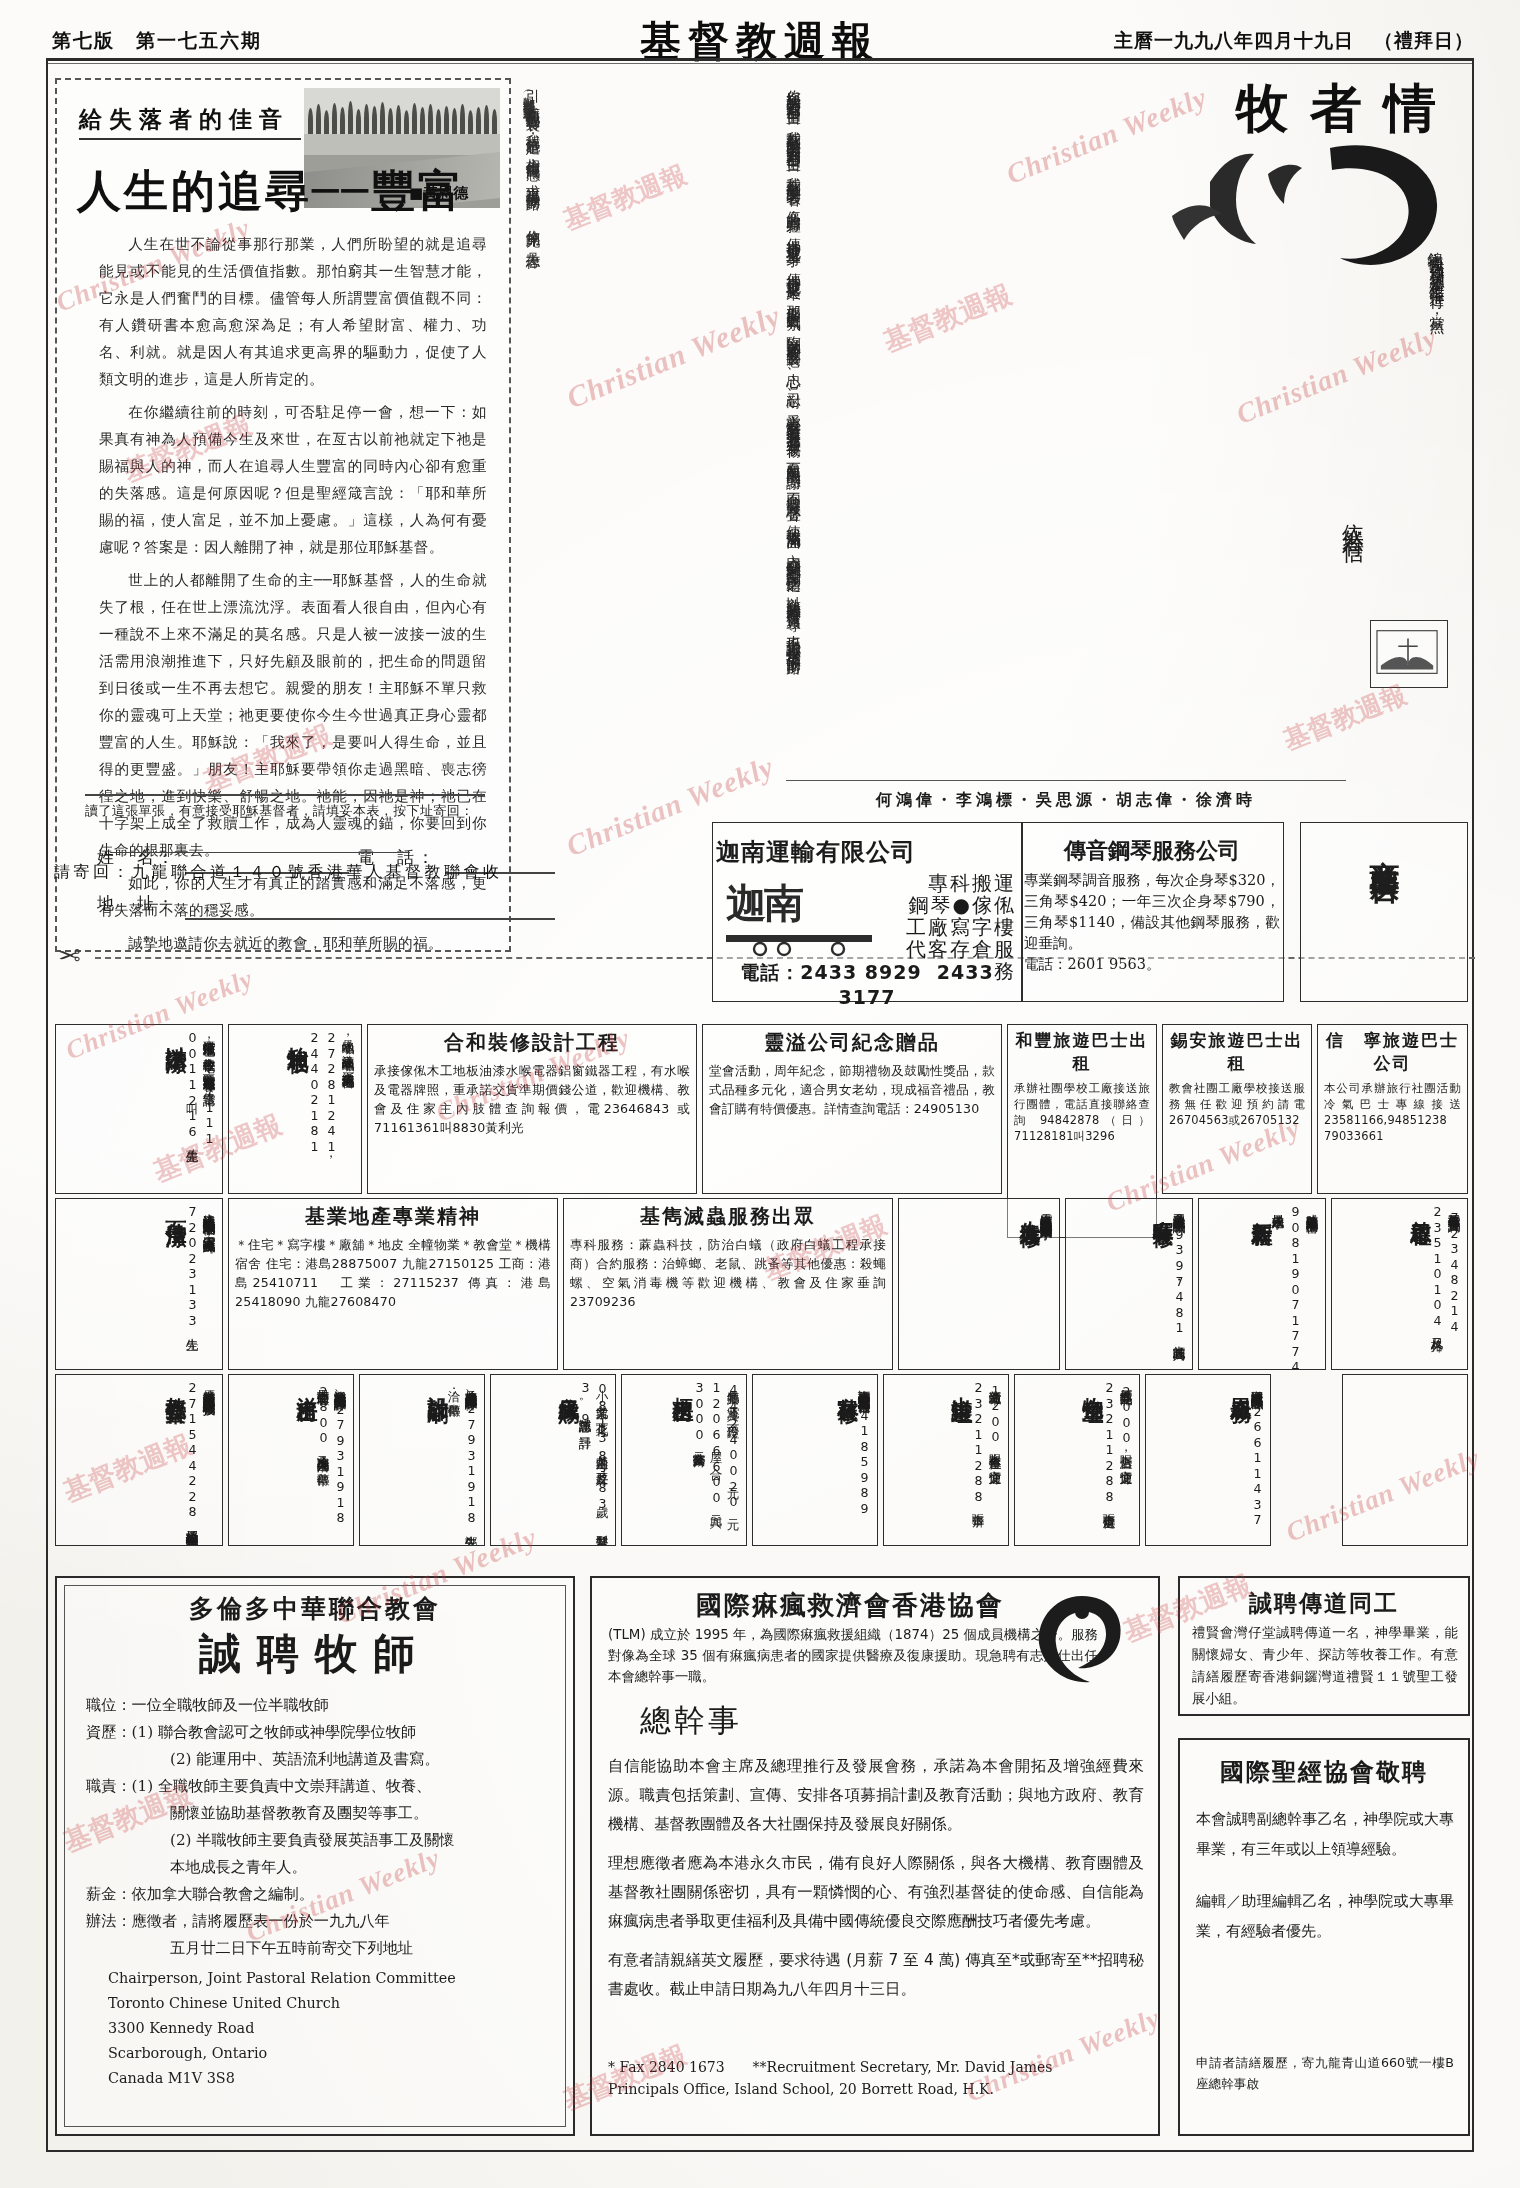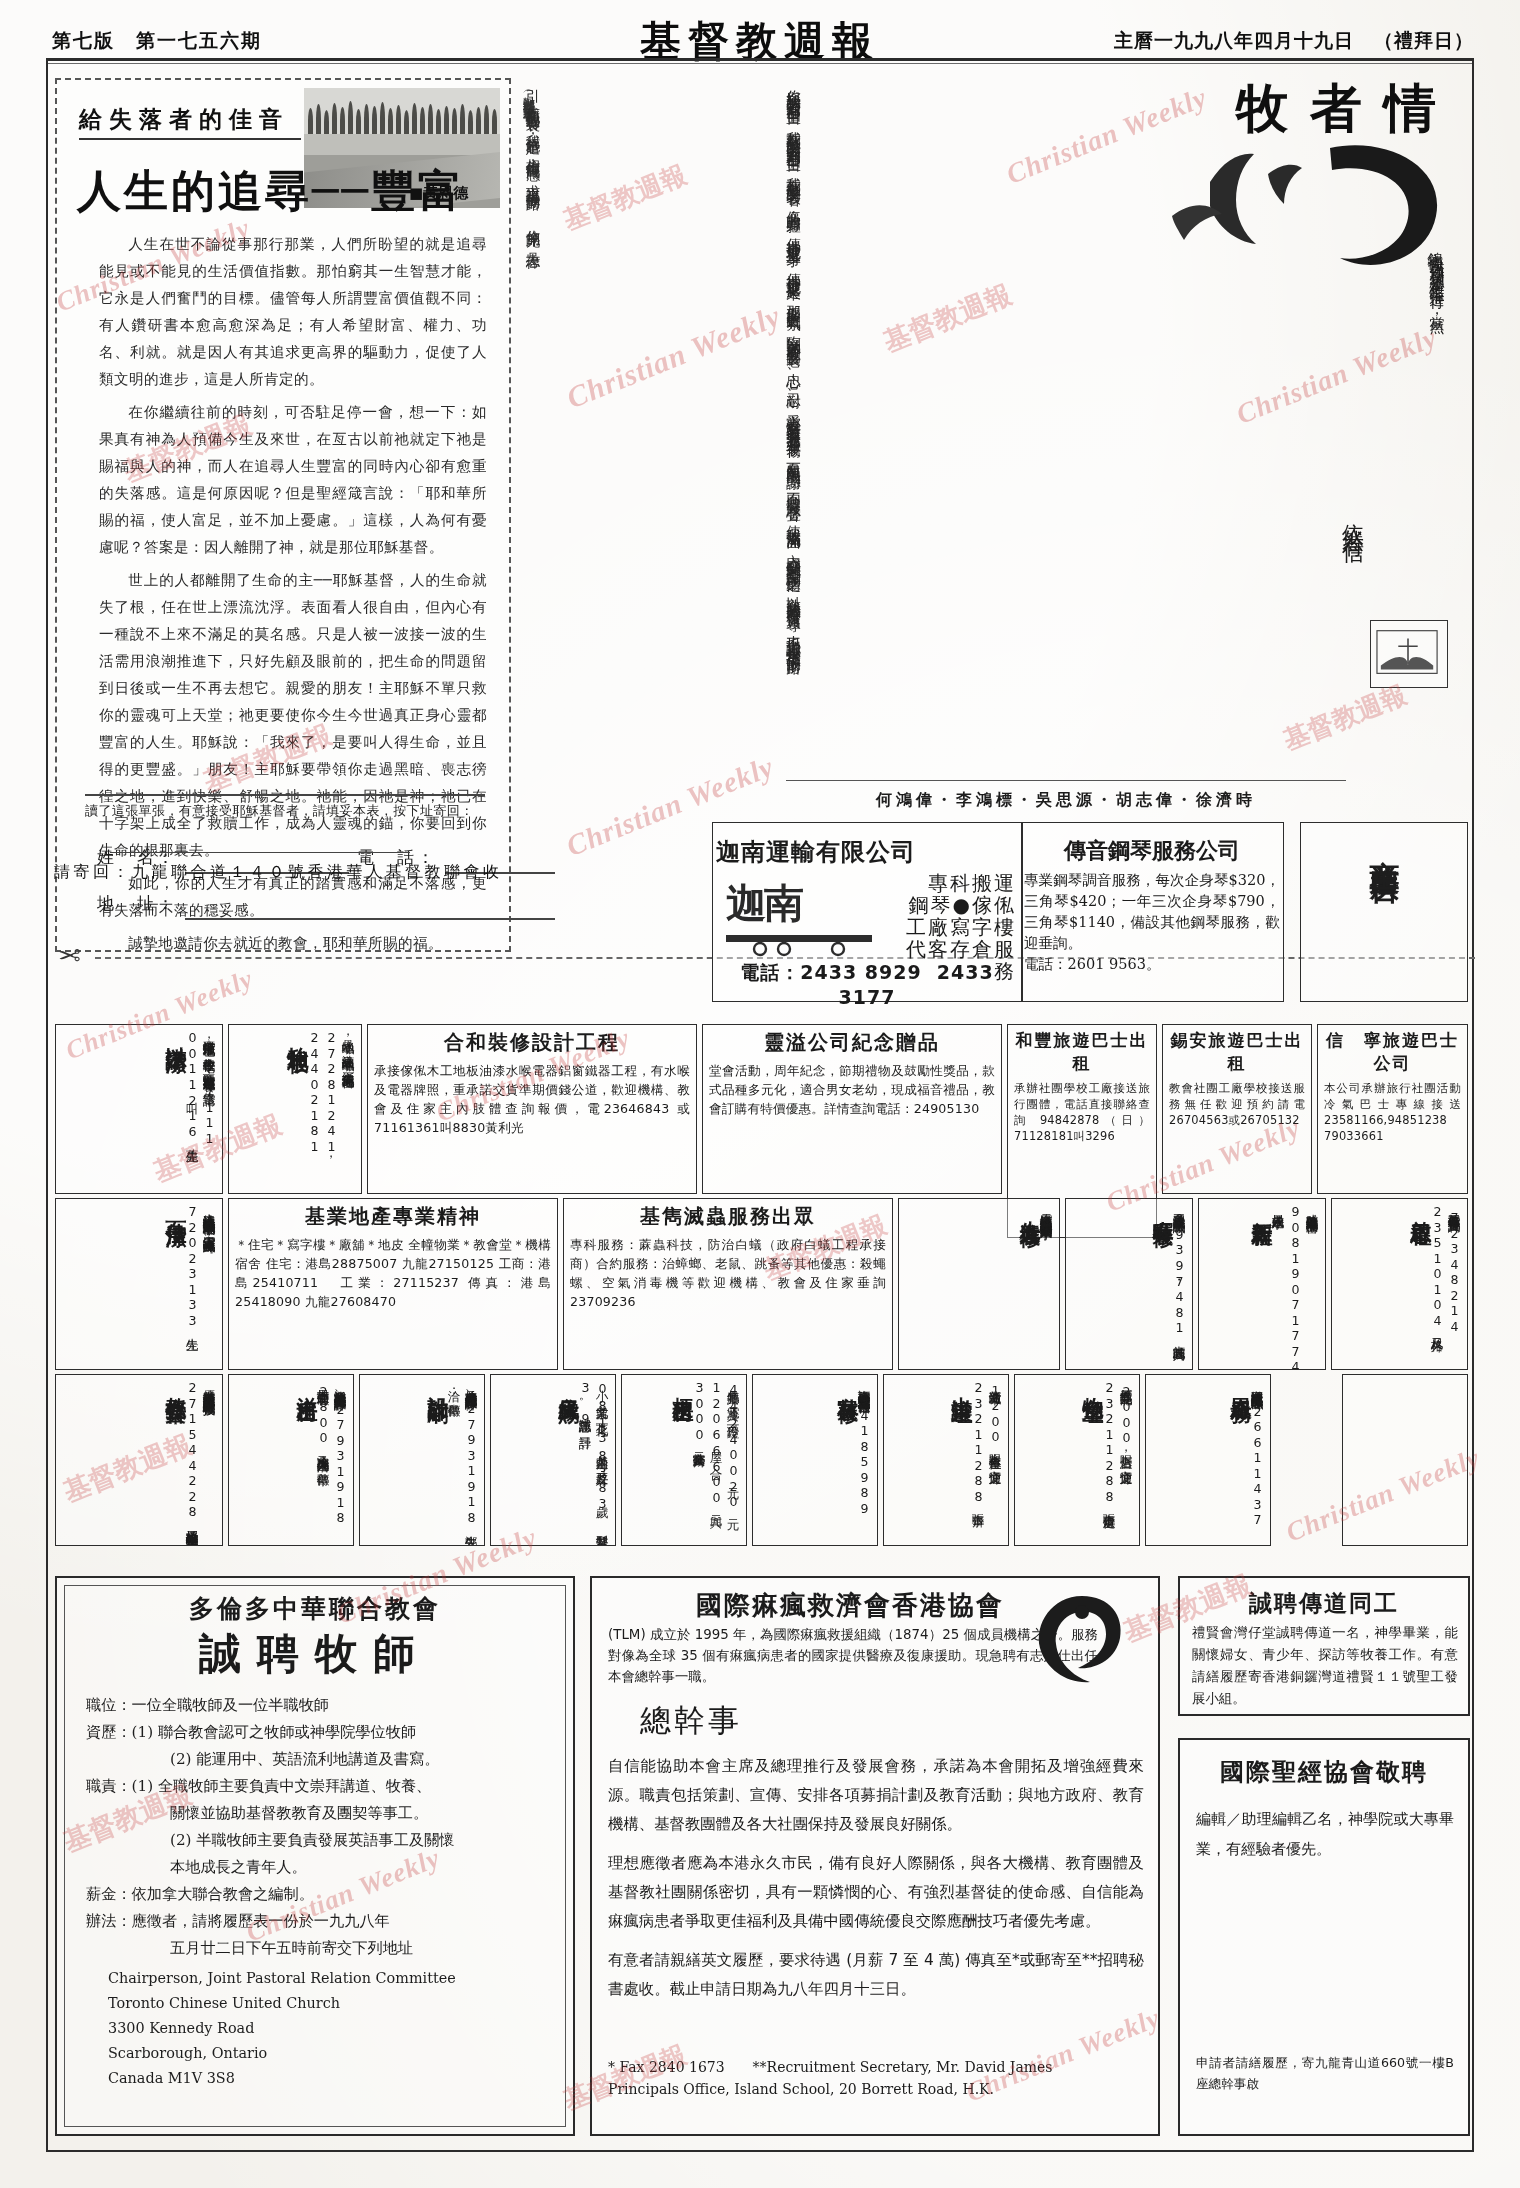--- a/index.html
+++ b/index.html
@@ -530,20 +530,21 @@
     <div>Principals Office, Island School, 20 Borrett Road, H.K.</div>
   </div>
 
   <div id="rec1"></div>
   <div id="rec1-title">誠聘傳道同工</div>
   <div id="rec1-body">禮賢會灣仔堂誠聘傳道一名，神學畢業，能關懷婦女、青少年、探訪等牧養工作。有意請繕履歷寄香港銅鑼灣道禮賢１１號聖工發展小組。</div>
 
   <div id="rec2"></div>
   <div id="rec2-title">國際聖經協會敬聘</div>
   <div id="rec2-body">
+    <p style="margin:0 0 22px 0">本會誠聘副總幹事乙名，神學院或大專畢業，有三年或以上領導經驗。</p>
     <p style="margin:0">編輯／助理編輯乙名，神學院或大專畢業，有經驗者優先。</p>
   </div>
   <div id="rec2-foot">申請者請繕履歷，寄九龍青山道660號一樓B座總幹事啟</div>
 
   <div class="wm" style="left:50px;top:250px;font-size:27px;transform:rotate(-22deg)">Christian Weekly</div>
   <div class="wmc" style="left:120px;top:430px;font-size:27px;transform:rotate(-22deg)">基督教週報</div>
   <div class="wm" style="left:560px;top:340px;font-size:30px;transform:rotate(-22deg)">Christian Weekly</div>
   <div class="wmc" style="left:560px;top:180px;font-size:26px;transform:rotate(-22deg)">基督教週報</div>
   <div class="wm" style="left:1000px;top:120px;font-size:28px;transform:rotate(-22deg)">Christian Weekly</div>
   <div class="wmc" style="left:880px;top:300px;font-size:27px;transform:rotate(-22deg)">基督教週報</div>

